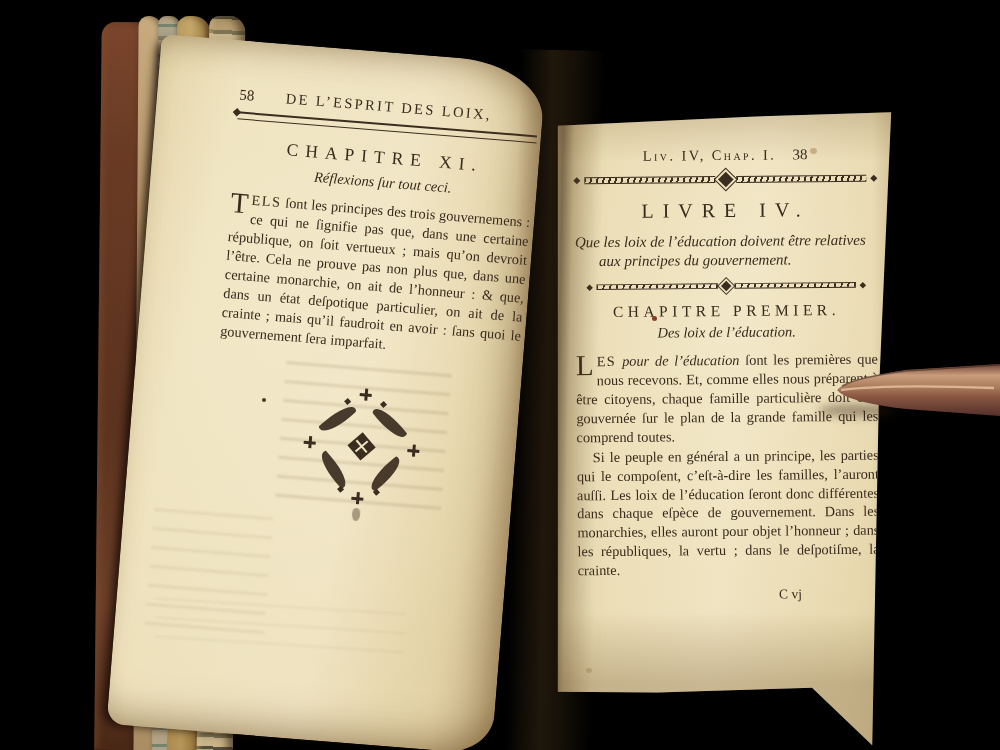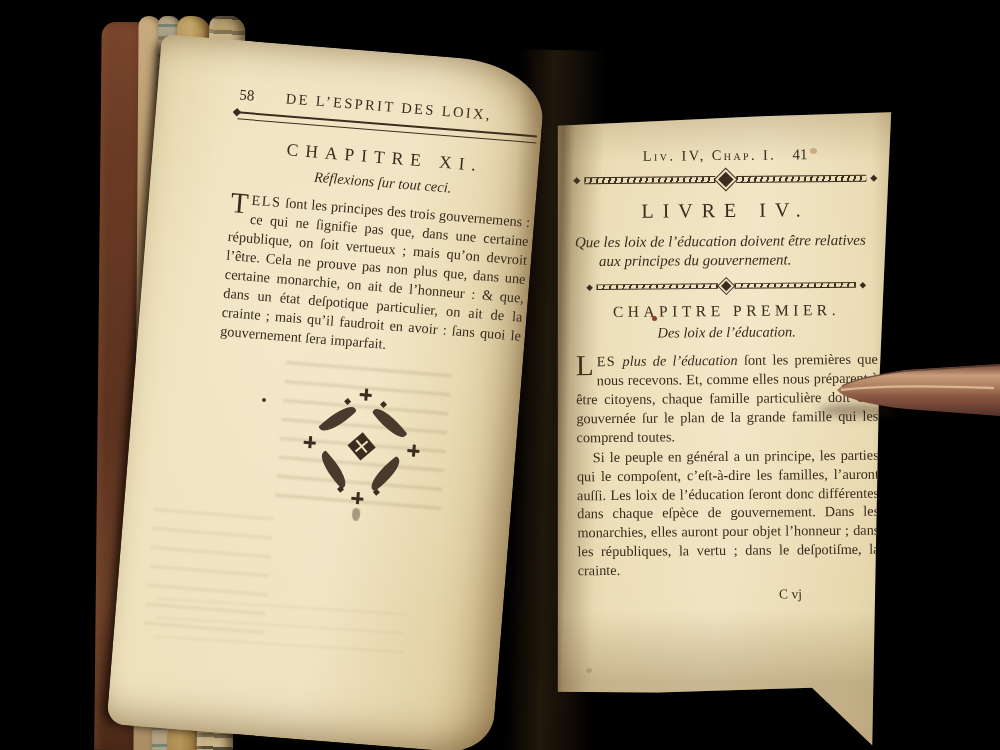--- a/index.html
+++ b/index.html
@@ -180,41 +180,41 @@
         <span class="pendant"></span>
       </div>
     </div>
   </div>
 
   <div class="right-page">
     <div class="shade"></div>
     <div class="rp-content">
       <div class="runhead">
         <span class="title" style="flex:none">Liv. IV, Chap. I.</span>
-        <span class="num">41</span>
+        <span class="num">38</span>
       </div>
       <div class="braid">
         <span class="end"></span>
           <span class="line"></span>
           <span class="mid"></span>
           <span class="line"></span>
           <span class="end"></span>
       </div>
       <div class="caps-head livre">LIVRE IV.</div>
       <div class="argument">Que les loix de l’éducation doivent être relatives aux principes du gouvernement.</div>
       <div class="braid small">
         <span class="end"></span>
           <span class="line"></span>
           <span class="mid"></span>
           <span class="line"></span>
           <span class="end"></span>
       </div>
       <div class="caps-head premier">CHAPITRE PREMIER.</div>
       <div class="ital-sub">Des loix de l’éducation.</div>
-      <p class="para"><span class="init">L</span><span class="lead">ES</span> <i>plus de l’éducation</i> <span>ſont les premières que nous recevons. Et, comme elles nous préparent à être citoyens, chaque famille particulière doit être gouvernée ſur le plan de la grande famille qui les comprend toutes.</span></p>
+      <p class="para"><span class="init">L</span><span class="lead">ES</span> <i>pour de l’éducation</i> <span>ſont les premières que nous recevons. Et, comme elles nous préparent à être citoyens, chaque famille particulière doit être gouvernée ſur le plan de la grande famille qui les comprend toutes.</span></p>
       <p class="para2">Si le peuple en général a un principe, les parties qui le compoſent, c’eſt-à-dire les familles, l’auront auſſi. Les loix de l’éducation ſeront donc différentes dans chaque eſpèce de gouvernement. Dans les monarchies, elles auront pour objet l’honneur ; dans les républiques, la vertu ; dans le deſpotiſme, la crainte.</p>
       <div class="sig">C vj</div>
     </div>
   </div>
 
   <div class="gutter"></div>
 
   <div class="stain st1"></div>
   <div class="stain st2"></div>
   <div class="stain st3"></div>

